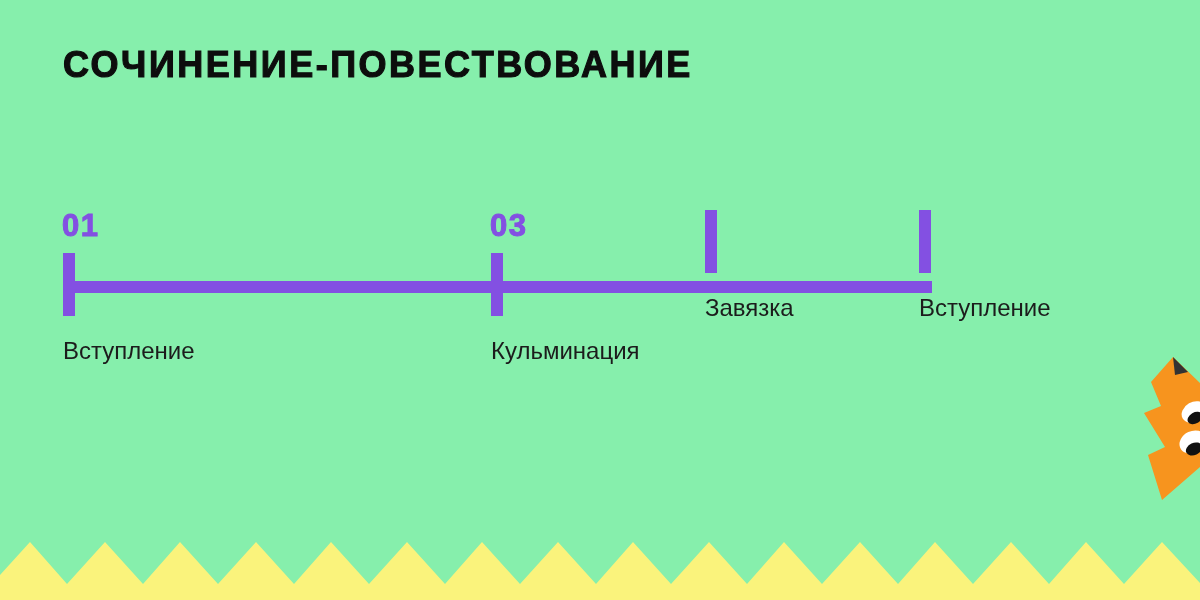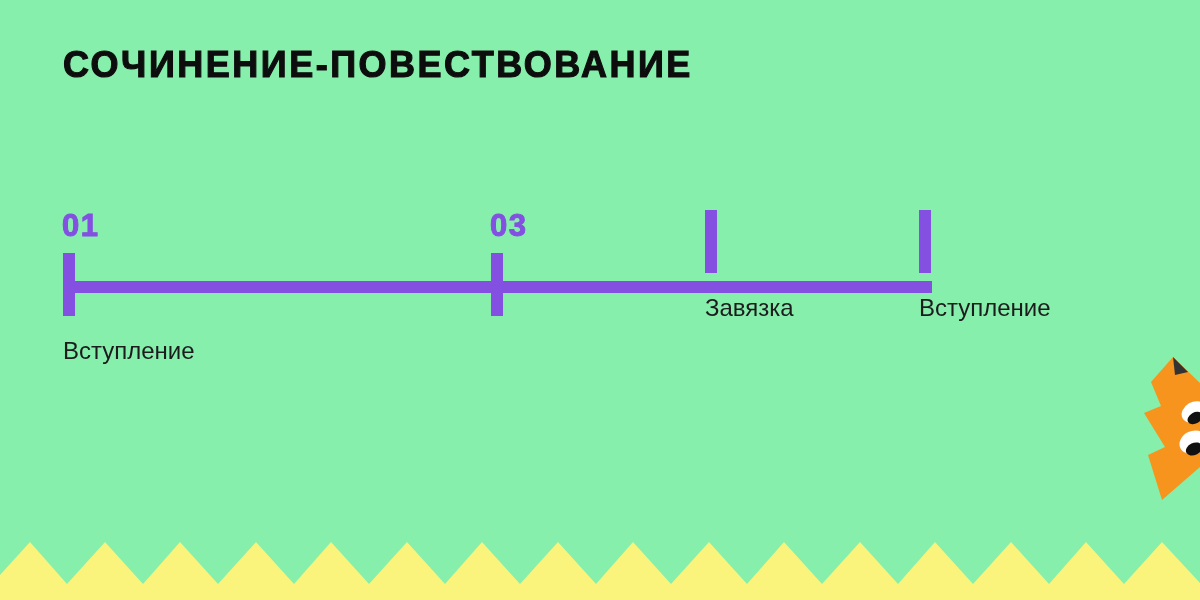--- a/index.html
+++ b/index.html
@@ -108,20 +108,21 @@
     <div class="step step-1">
       <div class="step-number">01</div>
       <div class="step-tick"></div>
       <div class="step-label">Вступление</div>
     </div>
 
 
     <div class="step step-3">
       <div class="step-number">03</div>
       <div class="step-tick"></div>
+      <div class="step-label">Кульминация</div>
     </div>
 
     <div class="step step-4">
       <div class="step-tick"></div>
       <div class="step-label">Завязка</div>
     </div>
 
     <div class="step step-5">
       <div class="step-tick"></div>
       <div class="step-label">Вступление</div>

